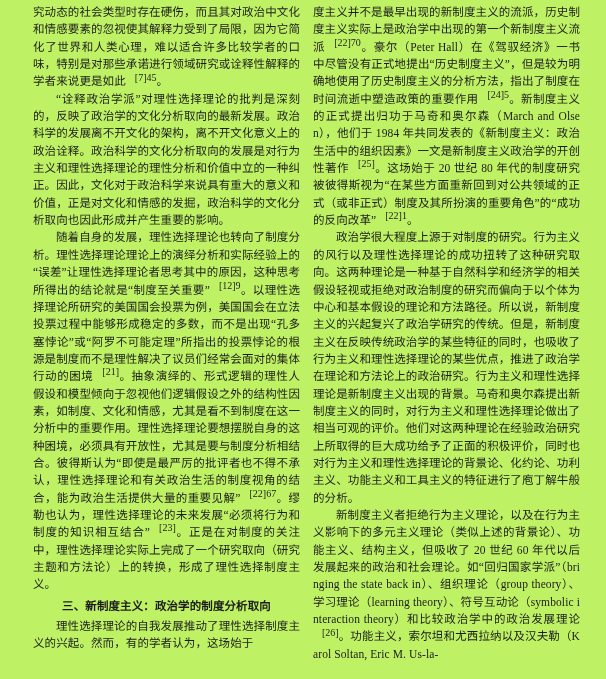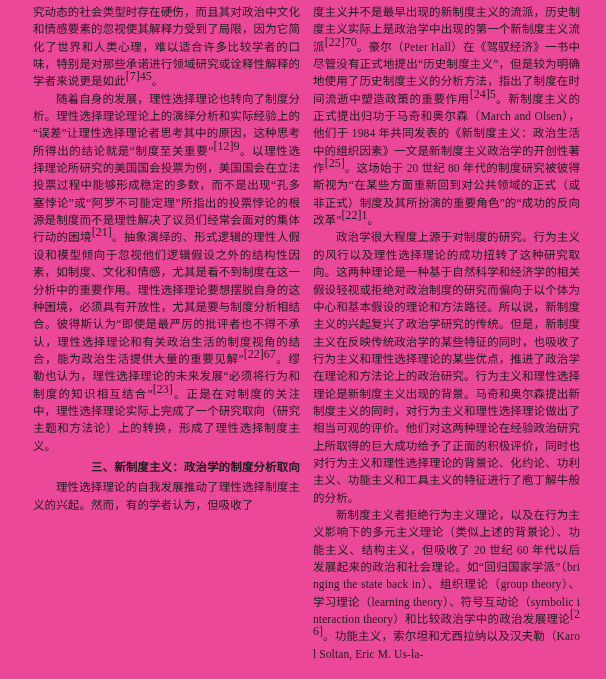--- a/index.html
+++ b/index.html
@@ -6,21 +6,21 @@
     margin: 0;
     padding: 0;
     background: #ffffff;
   }
   .page {
     position: relative;
     width: 606px;
     height: 679px;
     box-sizing: border-box;
     padding: 4px 26px 0 33px;
-    background: #ec4899;
+    background: #bef264;
     display: flex;
     gap: 13px;
     overflow: hidden;
     font-family: "Liberation Serif", "DejaVu Serif", serif;
     color: #1c1c1c;
   }
   .column {
     flex: 1 1 0;
     min-width: 0;
     font-size: 11.5px;
@@ -32,39 +32,41 @@
   .para {
     margin: 0;
     word-break: break-all;
   }
   .para.indent {
     text-indent: 2em;
   }
   .heading {
     font-size: 11.5px;
     font-weight: bold;
-    text-align: right;
+    text-align: center;
     margin: 4px 0 3px 0;
     text-indent: 0;
   }
   sup.cite {
-    font-size: 12px;
+    font-size: 10px;
     line-height: 0;
     vertical-align: super;
     letter-spacing: 0;
+    margin-left: 9px;
   }
 </style>
 </head>
 <body>
 
 <div class="page">
   <div class="column" id="col-left">
       <p class="para"><span>究动态的社会类型时存在硬伤，而且其对政治中文化和情感要素的忽视使其解释力受到了局限，因为它简化了世界和人类心理，难以适合许多比较学者的口味，特别是对那些承诺进行领域研究或诠释性解释的学者来说更是如此</span><sup class="cite">[7]45</sup><span>。</span></p>
+      <p class="para indent"><span>“诠释政治学派”对理性选择理论的批判是深刻的，反映了政治学的文化分析取向的最新发展。政治科学的发展离不开文化的架构，离不开文化意义上的政治诠释。政治科学的文化分析取向的发展是对行为主义和理性选择理论的理性分析和价值中立的一种纠正。因此，文化对于政治科学来说具有重大的意义和价值，正是对文化和情感的发掘，政治科学的文化分析取向也因此形成并产生重要的影响。</span></p>
       <p class="para indent"><span>随着自身的发展，理性选择理论也转向了制度分析。理性选择理论理论上的演绎分析和实际经验上的“误差”让理性选择理论者思考其中的原因，这种思考所得出的结论就是“制度至关重要”</span><sup class="cite">[12]9</sup><span>。以理性选择理论所研究的美国国会投票为例，美国国会在立法投票过程中能够形成稳定的多数，而不是出现“孔多塞悖论”或“阿罗不可能定理”所指出的投票悖论的根源是制度而不是理性解决了议员们经常会面对的集体行动的困境</span><sup class="cite">[21]</sup><span>。抽象演绎的、形式逻辑的理性人假设和模型倾向于忽视他们逻辑假设之外的结构性因素，如制度、文化和情感，尤其是看不到制度在这一分析中的重要作用。理性选择理论要想摆脱自身的这种困境，必须具有开放性，尤其是要与制度分析相结合。彼得斯认为“即使是最严厉的批评者也不得不承认，理性选择理论和有关政治生活的制度视角的结合，能为政治生活提供大量的重要见解”</span><sup class="cite">[22]67</sup><span>。缪勒也认为，理性选择理论的未来发展“必须将行为和制度的知识相互结合”</span><sup class="cite">[23]</sup><span>。正是在对制度的关注中，理性选择理论实际上完成了一个研究取向（研究主题和方法论）上的转换，形成了理性选择制度主义。</span></p>
       <h3 class="heading"><span>三、新制度主义：政治学的制度分析取向</span></h3>
-      <p class="para indent"><span>理性选择理论的自我发展推动了理性选择制度主义的兴起。然而，有的学者认为，但吸收了</span></p>
+      <p class="para indent"><span>理性选择理论的自我发展推动了理性选择制度主义的兴起。然而，有的学者认为，这场始于</span></p>
     </div>
   <div class="column" id="col-right">
       <p class="para"><span>度主义并不是最早出现的新制度主义的流派，历史制度主义实际上是政治学中出现的第一个新制度主义流派</span><sup class="cite">[22]70</sup><span>。豪尔（Peter Hall）在《驾驭经济》一书中尽管没有正式地提出“历史制度主义”，但是较为明确地使用了历史制度主义的分析方法，指出了制度在时间流逝中塑造政策的重要作用</span><sup class="cite">[24]5</sup><span>。新制度主义的正式提出归功于马奇和奥尔森（March and Olsen），他们于 1984 年共同发表的《新制度主义：政治生活中的组织因素》一文是新制度主义政治学的开创性著作</span><sup class="cite">[25]</sup><span>。这场始于 20 世纪 80 年代的制度研究被彼得斯视为“在某些方面重新回到对公共领域的正式（或非正式）制度及其所扮演的重要角色”的“成功的反向改革”</span><sup class="cite">[22]1</sup><span>。</span></p>
       <p class="para indent"><span>政治学很大程度上源于对制度的研究。行为主义的风行以及理性选择理论的成功扭转了这种研究取向。这两种理论是一种基于自然科学和经济学的相关假设轻视或拒绝对政治制度的研究而偏向于以个体为中心和基本假设的理论和方法路径。所以说，新制度主义的兴起复兴了政治学研究的传统。但是，新制度主义在反映传统政治学的某些特征的同时，也吸收了行为主义和理性选择理论的某些优点，推进了政治学在理论和方法论上的政治研究。行为主义和理性选择理论是新制度主义出现的背景。马奇和奥尔森提出新制度主义的同时，对行为主义和理性选择理论做出了相当可观的评价。他们对这两种理论在经验政治研究上所取得的巨大成功给予了正面的积极评价，同时也对行为主义和理性选择理论的背景论、化约论、功利主义、功能主义和工具主义的特征进行了庖丁解牛般的分析。</span></p>
       <p class="para indent"><span>新制度主义者拒绝行为主义理论，以及在行为主义影响下的多元主义理论（类似上述的背景论）、功能主义、结构主义，但吸收了 20 世纪 60 年代以后发展起来的政治和社会理论。如“回归国家学派”（bringing the state back in）、组织理论（group theory）、学习理论（learning theory）、符号互动论（symbolic interaction theory）和比较政治学中的政治发展理论</span><sup class="cite">[26]</sup><span>。功能主义，索尔坦和尤西拉纳以及汉夫勒（Karol Soltan, Eric M. Us-la-</span></p>
     </div>
 </div>
 
 </body></html>

